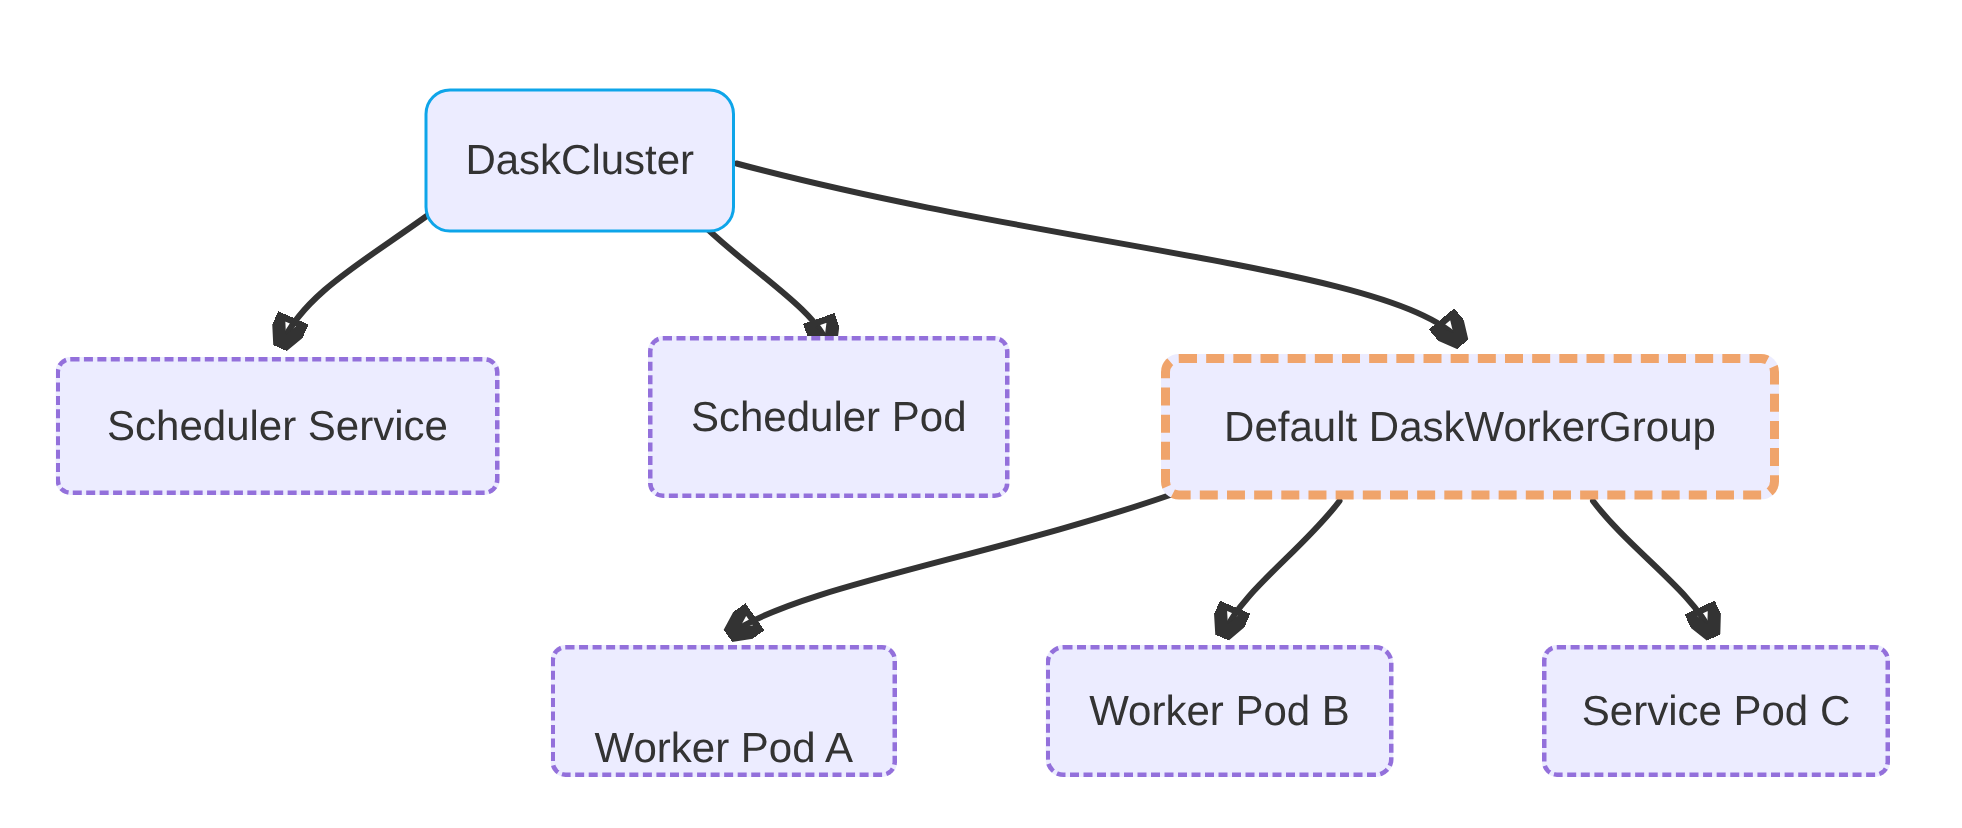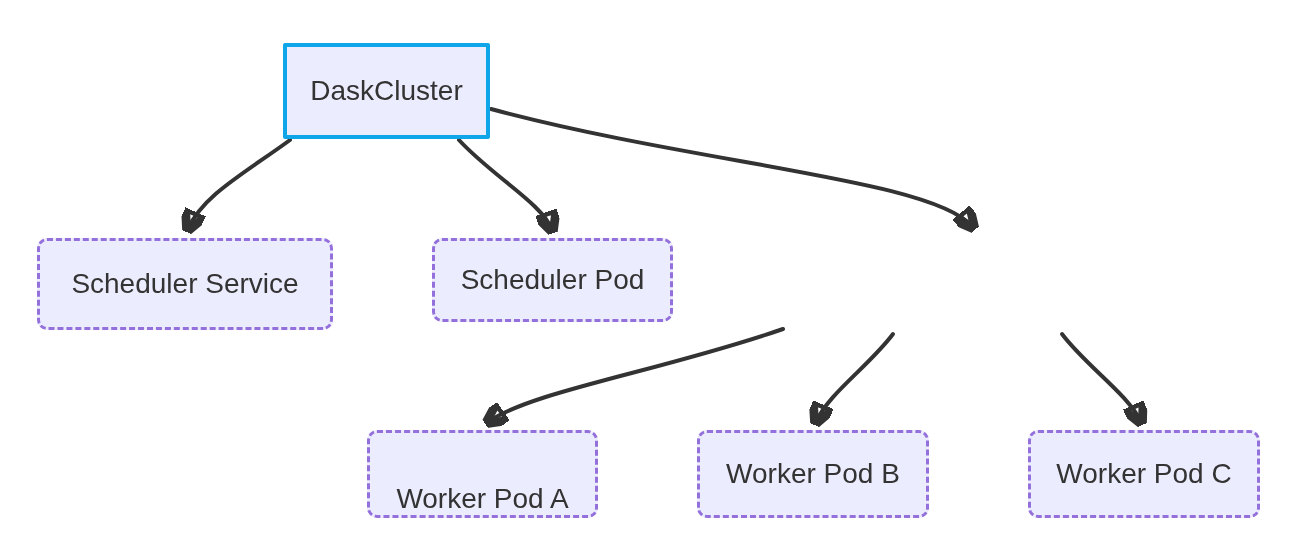--- a/index.html
+++ b/index.html
@@ -32,22 +32,23 @@
     background: #ECECFF;
     display: flex;
     align-items: center;
     justify-content: center;
     color: #333333;
     font-size: 28px;
     text-align: center;
     white-space: nowrap;
   }
   .node--solid-orange {
-    border: 4px solid #0ea5e9;
-    border-radius: 2px;
+    border: 2px solid #0ea5e9;
+    border-radius: 17px;
+    margin-top: 16px;
   }
   .node--dashed-orange {
     border: 6px dashed #F0A46B;
     border-radius: 12px;
   }
   .node--dashed-purple {
     border: 3px dashed #9370DB;
     border-radius: 10px;
   }
 </style>
@@ -71,30 +72,33 @@
   </svg>
 
   <div class="node node--solid-orange" style="left:283px; top:43px; width:207px; height:96px;">
     <span>DaskCluster</span>
   </div>
 
   <div class="node node--dashed-purple" style="left:37px; top:238px; width:296px; height:92px;justify-content:center;">
     <span>Scheduler Service</span>
   </div>
 
-  <div class="node node--dashed-purple" style="left:432px; top:238px; width:241px; height:84px;align-items:center;">
+  <div class="node node--dashed-purple" style="left:432px; top:224px; width:241px; height:108px;align-items:center;">
     <span>Scheduler Pod</span>
   </div>
 
+  <div class="node node--dashed-orange" style="left:774px; top:236px; width:412px; height:97px;">
+    <span>Default DaskWorkerGroup</span>
+  </div>
 
   <div class="node node--dashed-purple" style="left:367px; top:430px; width:231px; height:88px;align-items:flex-end;">
     <span>Worker Pod A</span>
   </div>
 
-  <div class="node node--dashed-purple" style="left:697px; top:430px; width:232px; height:88px;">
+  <div class="node node--dashed-purple" style="left:697px; top:430px; width:232px; height:88px;border-radius:12px;">
     <span>Worker Pod B</span>
   </div>
 
   <div class="node node--dashed-purple" style="left:1028px; top:430px; width:232px; height:88px;">
-    <span>Worker Pod C</span>
+    <span>Service Pod C</span>
   </div>
 
 </div>
 
 </body></html>

